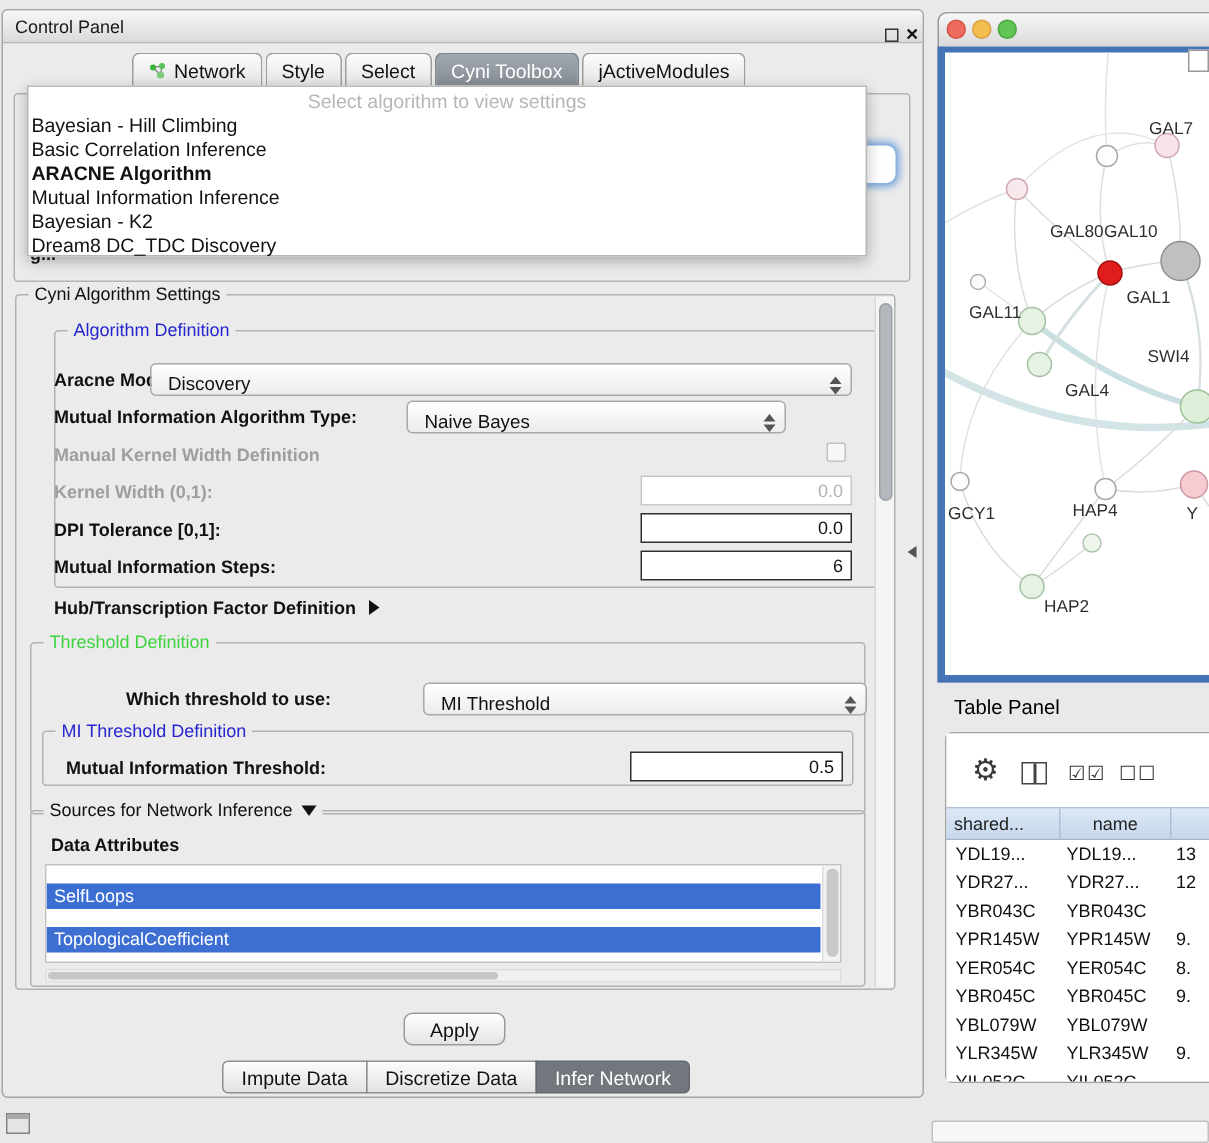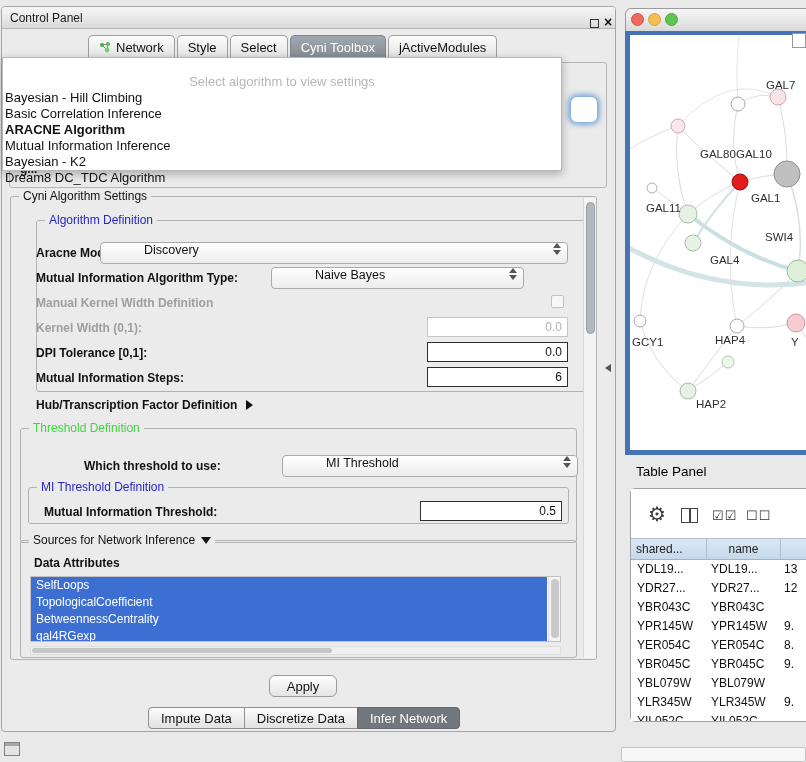--- a/index.html
+++ b/index.html
@@ -22,51 +22,51 @@
        background:linear-gradient(#fcfcfc,#e3e3e3);margin-right:2px;color:#111;}
   .tab.sel{background:linear-gradient(#a2a8b0,#858b93);color:#fff;border-color:#7e848c;}
   .tabicon svg{display:block;}
   
   .undergroup{position:absolute;left:9px;top:62px;width:598px;height:126px;
               border:1px solid #b4b4b4;border-radius:3px;z-index:1;}
   .combo-frag{position:absolute;left:570px;top:96px;width:28px;height:27px;background:#fff;
               border:1px solid #8ab4e2;border-radius:7px;box-shadow:0 0 5px 2px rgba(96,150,214,.75);z-index:2;}
   .frag{position:absolute;left:20px;top:162px;font-size:12px;font-weight:bold;color:#1a1a1a;z-index:3;}
   
-  .popup{position:absolute;left:2px;top:57px;width:560px;height:114px;background:#fff;
-         border:1px solid #b8b8b8;box-shadow:0 3px 9px rgba(0,0,0,.28);z-index:50;padding-top:16px;}
+  .popup{position:absolute;left:18px;top:57px;width:560px;height:114px;background:#fff;
+         border:1px solid #b8b8b8;box-shadow:0 3px 9px rgba(0,0,0,.28);z-index:50;padding-top:2px;}
   .dd-ph{height:16px;line-height:15px;text-align:center;color:#b6b6b6;font-size:13px;}
   .dd-item{height:16px;line-height:15px;font-size:13px;color:#111;padding-left:2px;white-space:nowrap;}
   .dd-item.bold{font-weight:bold;}
   
   .gb{position:absolute;border:1px solid #b2b2b2;border-radius:3px;z-index:4;}
   .legend{position:absolute;top:-8px;left:8px;background:#ebebeb;padding:0 4px;font-size:12px;white-space:nowrap;}
   .leg-blue{color:#2626cf;}
   .leg-green{color:#3fd43f;}
   .lbl{position:absolute;font-size:12px;font-weight:bold;color:#111;white-space:nowrap;z-index:5;}
   .lbl.dis{color:#9e9e9e;}
   .combo{position:absolute;background:linear-gradient(#ffffff,#ececec);border:1px solid #a9a9a9;
-         border-radius:4px;display:flex;align-items:flex-start;z-index:5;font-size:12.5px;padding-left:32px;}
+         border-radius:4px;display:flex;align-items:flex-end;z-index:5;font-size:12.5px;}
   .combo .txt{flex:1;padding-left:11px;white-space:nowrap;overflow:hidden;}
   .combo .arr{width:16px;display:flex;flex-direction:column;align-items:center;gap:2px;padding-right:4px;}
   .tri-up{width:0;height:0;border-left:4px solid transparent;border-right:4px solid transparent;border-bottom:5px solid #555;}
   .tri-dn{width:0;height:0;border-left:4px solid transparent;border-right:4px solid transparent;border-top:5px solid #555;}
   .field{position:absolute;border:1px solid #2e2e2e;background:#fff;font-family:"Liberation Sans",sans-serif;
          font-size:12px;text-align:right;padding:0 5px;z-index:5;color:#111;}
   .field.dis{border-color:#c6c6c6;color:#b2b2b2;}
   .cb{position:absolute;width:13px;height:13px;border:1px solid #c2c2c2;background:#f7f7f7;border-radius:2px;z-index:5;}
   .hub-row{position:absolute;left:36px;top:398px;display:flex;align-items:center;gap:9px;z-index:5;}
   .hub-row .lblx{font-size:12px;font-weight:bold;}
   .tri-right{width:0;height:0;border-top:5px solid transparent;border-bottom:5px solid transparent;border-left:7px solid #111;}
   .tri-down{width:0;height:0;border-left:5px solid transparent;border-right:5px solid transparent;border-top:7px solid #111;display:inline-block;margin-left:6px;vertical-align:middle;}
   
   .attr-list{position:absolute;left:30px;top:576px;width:531px;height:66px;background:#fff;
              border:1px solid #c2c2c2;overflow:hidden;z-index:5;}
   .attr-row{height:17px;line-height:17px;font-size:12px;color:#fff;background:#3d6fd2;
-            width:calc(100% - 13px);padding-left:5px;white-space:nowrap;}
+            width:calc(100% - 13px);padding-left:5px;white-space:nowrap;margin-top:12px;}
   .attr-vsb{position:absolute;right:0;top:0;width:12px;height:100%;background:#f3f3f3;border-left:1px solid #ddd;}
   .attr-vsb .thumb{position:absolute;left:2px;top:2px;width:8px;height:92%;background:#c9c9c9;border-radius:4px;}
   .attr-hsb{position:absolute;left:30px;top:646px;width:531px;height:9px;background:#f0f0f0;border:1px solid #ddd;z-index:5;}
   .attr-hsb .thumb{position:absolute;left:1px;top:1px;width:300px;height:5px;background:#c6c6c6;border-radius:3px;}
   
   .sbv{position:absolute;left:583px;top:198px;width:13px;height:460px;background:#f4f4f4;border-left:1px solid #d8d8d8;z-index:6;}
   .sbv .thumb{position:absolute;left:2px;top:4px;width:9px;height:132px;background:#b4b8bc;border:1px solid #9aa0a6;border-radius:5px;}
   
   .apply{position:absolute;left:269px;top:675px;width:68px;height:22px;border:1px solid #9a9a9a;border-radius:6px;
          background:linear-gradient(#ffffff,#e4e4e4);font-size:13px;font-family:"Liberation Sans",sans-serif;z-index:5;
@@ -165,21 +165,21 @@
   <span class="frag">g...</span>
 
   <div class="popup">
     <div class="dd-ph">Select algorithm to view settings</div>
     <div id="dd-list">
         <div class="dd-item">Bayesian - Hill Climbing</div>
         <div class="dd-item">Basic Correlation Inference</div>
         <div class="dd-item bold">ARACNE Algorithm</div>
         <div class="dd-item">Mutual Information Inference</div>
         <div class="dd-item">Bayesian - K2</div>
-        <div class="dd-item">Dream8 DC_TDC Algorithm</div>
+        <div class="dd-item">Dream8 DC_TDC Discovery</div>
       </div>
   </div>
 
   <div class="gb" style="left:10px;top:196px;width:587px;height:464px;">
     <span class="legend">Cyni Algorithm Settings</span>
   </div>
 
   <div class="gb" style="left:36px;top:220px;width:557px;height:172px;">
     <span class="legend leg-blue">Algorithm Definition</span>
   </div>

